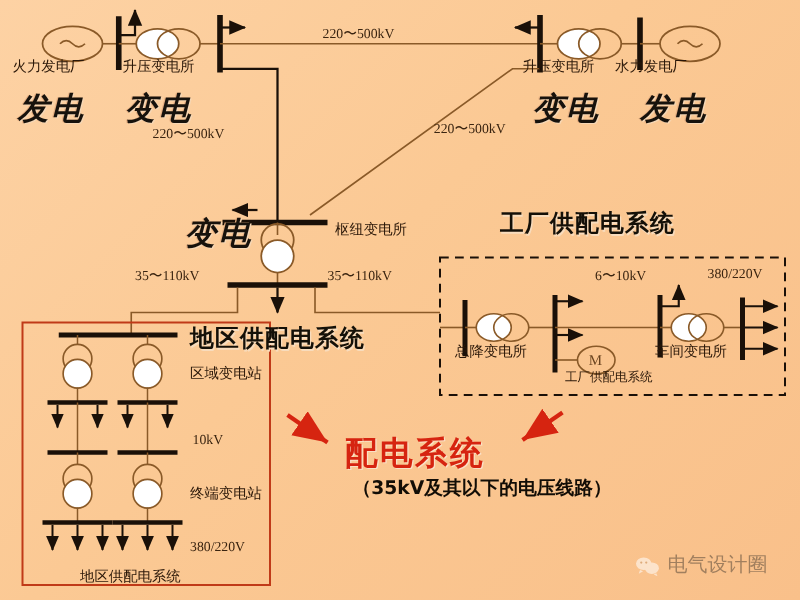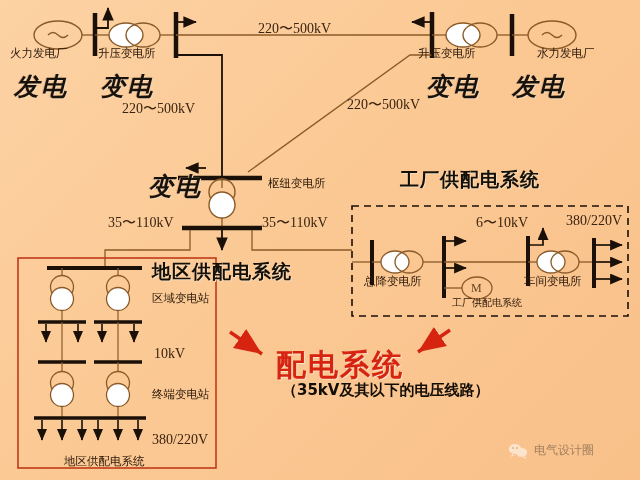--- a/index.html
+++ b/index.html
@@ -8,40 +8,40 @@
     font-family:"Liberation Sans","DejaVu Sans",sans-serif;
     background:#fbc994;
   }
   #stage{position:relative;width:640px;height:480px;
          background:linear-gradient(135deg,#fdd2a4 0%,#fbc994 45%,#f9c08a 100%);}
   #svgroot{position:absolute;left:0;top:0;}
 
   .lbl{position:absolute;white-space:nowrap;line-height:1;}
 
   
-  .thin{color:#3a2410;font-size:14px;font-family:"Liberation Serif","DejaVu Serif",serif;}
+  .thin{color:#3a2410;font-size:11px;font-family:"Liberation Serif","DejaVu Serif",serif;}
   .thin-cn{color:#2a1708;font-size:11.5px;font-family:"DejaVu Sans","Liberation Sans",sans-serif;}
 
   
   .head{color:#17120c;font-size:25px;font-weight:bold;letter-spacing:2px;
         font-family:"DejaVu Sans","Liberation Sans",sans-serif;
         text-shadow:1px 1px 0 #f6d7b5,-1px 0 0 #e8b183;font-style:italic;}
   
   .sec{color:#141008;font-size:19px;font-weight:bold;letter-spacing:1px;
        font-family:"DejaVu Sans","Liberation Sans",sans-serif;
        text-shadow:1px 1px 0 #f8dcbd;}
   
-  .redbig{color:#d62410;font-size:30px;font-weight:bold;letter-spacing:2px;
+  .redbig{color:#d62410;font-size:26px;font-weight:bold;letter-spacing:2px;
           font-family:"DejaVu Sans","Liberation Sans",sans-serif;
           text-shadow:1px 1px 0 #fae0c6;}
   .blacksub{color:#120d06;font-size:15px;font-weight:bold;letter-spacing:0px;
             font-family:"DejaVu Sans","Liberation Sans",sans-serif;margin-left:44px;}
 
   .wm{position:absolute;display:flex;align-items:center;gap:6px;opacity:.55;}
-  .wm-txt{color:#5a4a3a;font-size:12px;font-family:"DejaVu Sans","Liberation Sans",sans-serif;}
+  .wm-txt{color:#5a4a3a;font-size:16px;font-family:"DejaVu Sans","Liberation Sans",sans-serif;}
 </style>
 </head>
 <body>
 
 <div id="stage">
 
 <svg id="svgroot" width="640" height="480">
   <defs>
     <marker id="ar" markerWidth="9" markerHeight="9" refX="7" refY="3.2" orient="auto">
       <path d="M0,0 L7.5,3.2 L0,6.4 z" fill="#1a1008"></path>
@@ -186,21 +186,21 @@
 <div class="lbl thin-cn" style="left:10px;top:48px;">火力发电厂</div>
 <div class="lbl thin-cn" style="left:98px;top:48px;">升压变电所</div>
 <div class="lbl head" style="left:14px;top:74px;">发电</div>
 <div class="lbl head" style="left:100px;top:74px;">变电</div>
 <div class="lbl thin" style="left:122px;top:102px;">220〜500kV</div>
 
 <div class="lbl thin" style="left:258px;top:22px;">220〜500kV</div>
 <div class="lbl thin" style="left:347px;top:98px;">220〜500kV</div>
 
 <div class="lbl thin-cn" style="left:418px;top:48px;">升压变电所</div>
-<div class="lbl thin-cn" style="left:537px;top:48px;text-align:right;">水力发电厂</div>
+<div class="lbl thin-cn" style="left:492px;top:48px;text-align:right;">水力发电厂</div>
 <div class="lbl head" style="left:426px;top:74px;">变电</div>
 <div class="lbl head" style="left:512px;top:74px;">发电</div>
 
 <div class="lbl head" style="left:148px;top:174px;">变电</div>
 <div class="lbl thin-cn" style="left:268px;top:178px;">枢纽变电所</div>
 <div class="lbl thin" style="left:108px;top:216px;">35〜110kV</div>
 <div class="lbl thin" style="left:262px;top:216px;">35〜110kV</div>
 
 <div class="lbl sec" style="left:152px;top:262px;">地区供配电系统</div>
 <div class="lbl thin-cn" style="left:152px;top:293px;">区域变电站</div>

